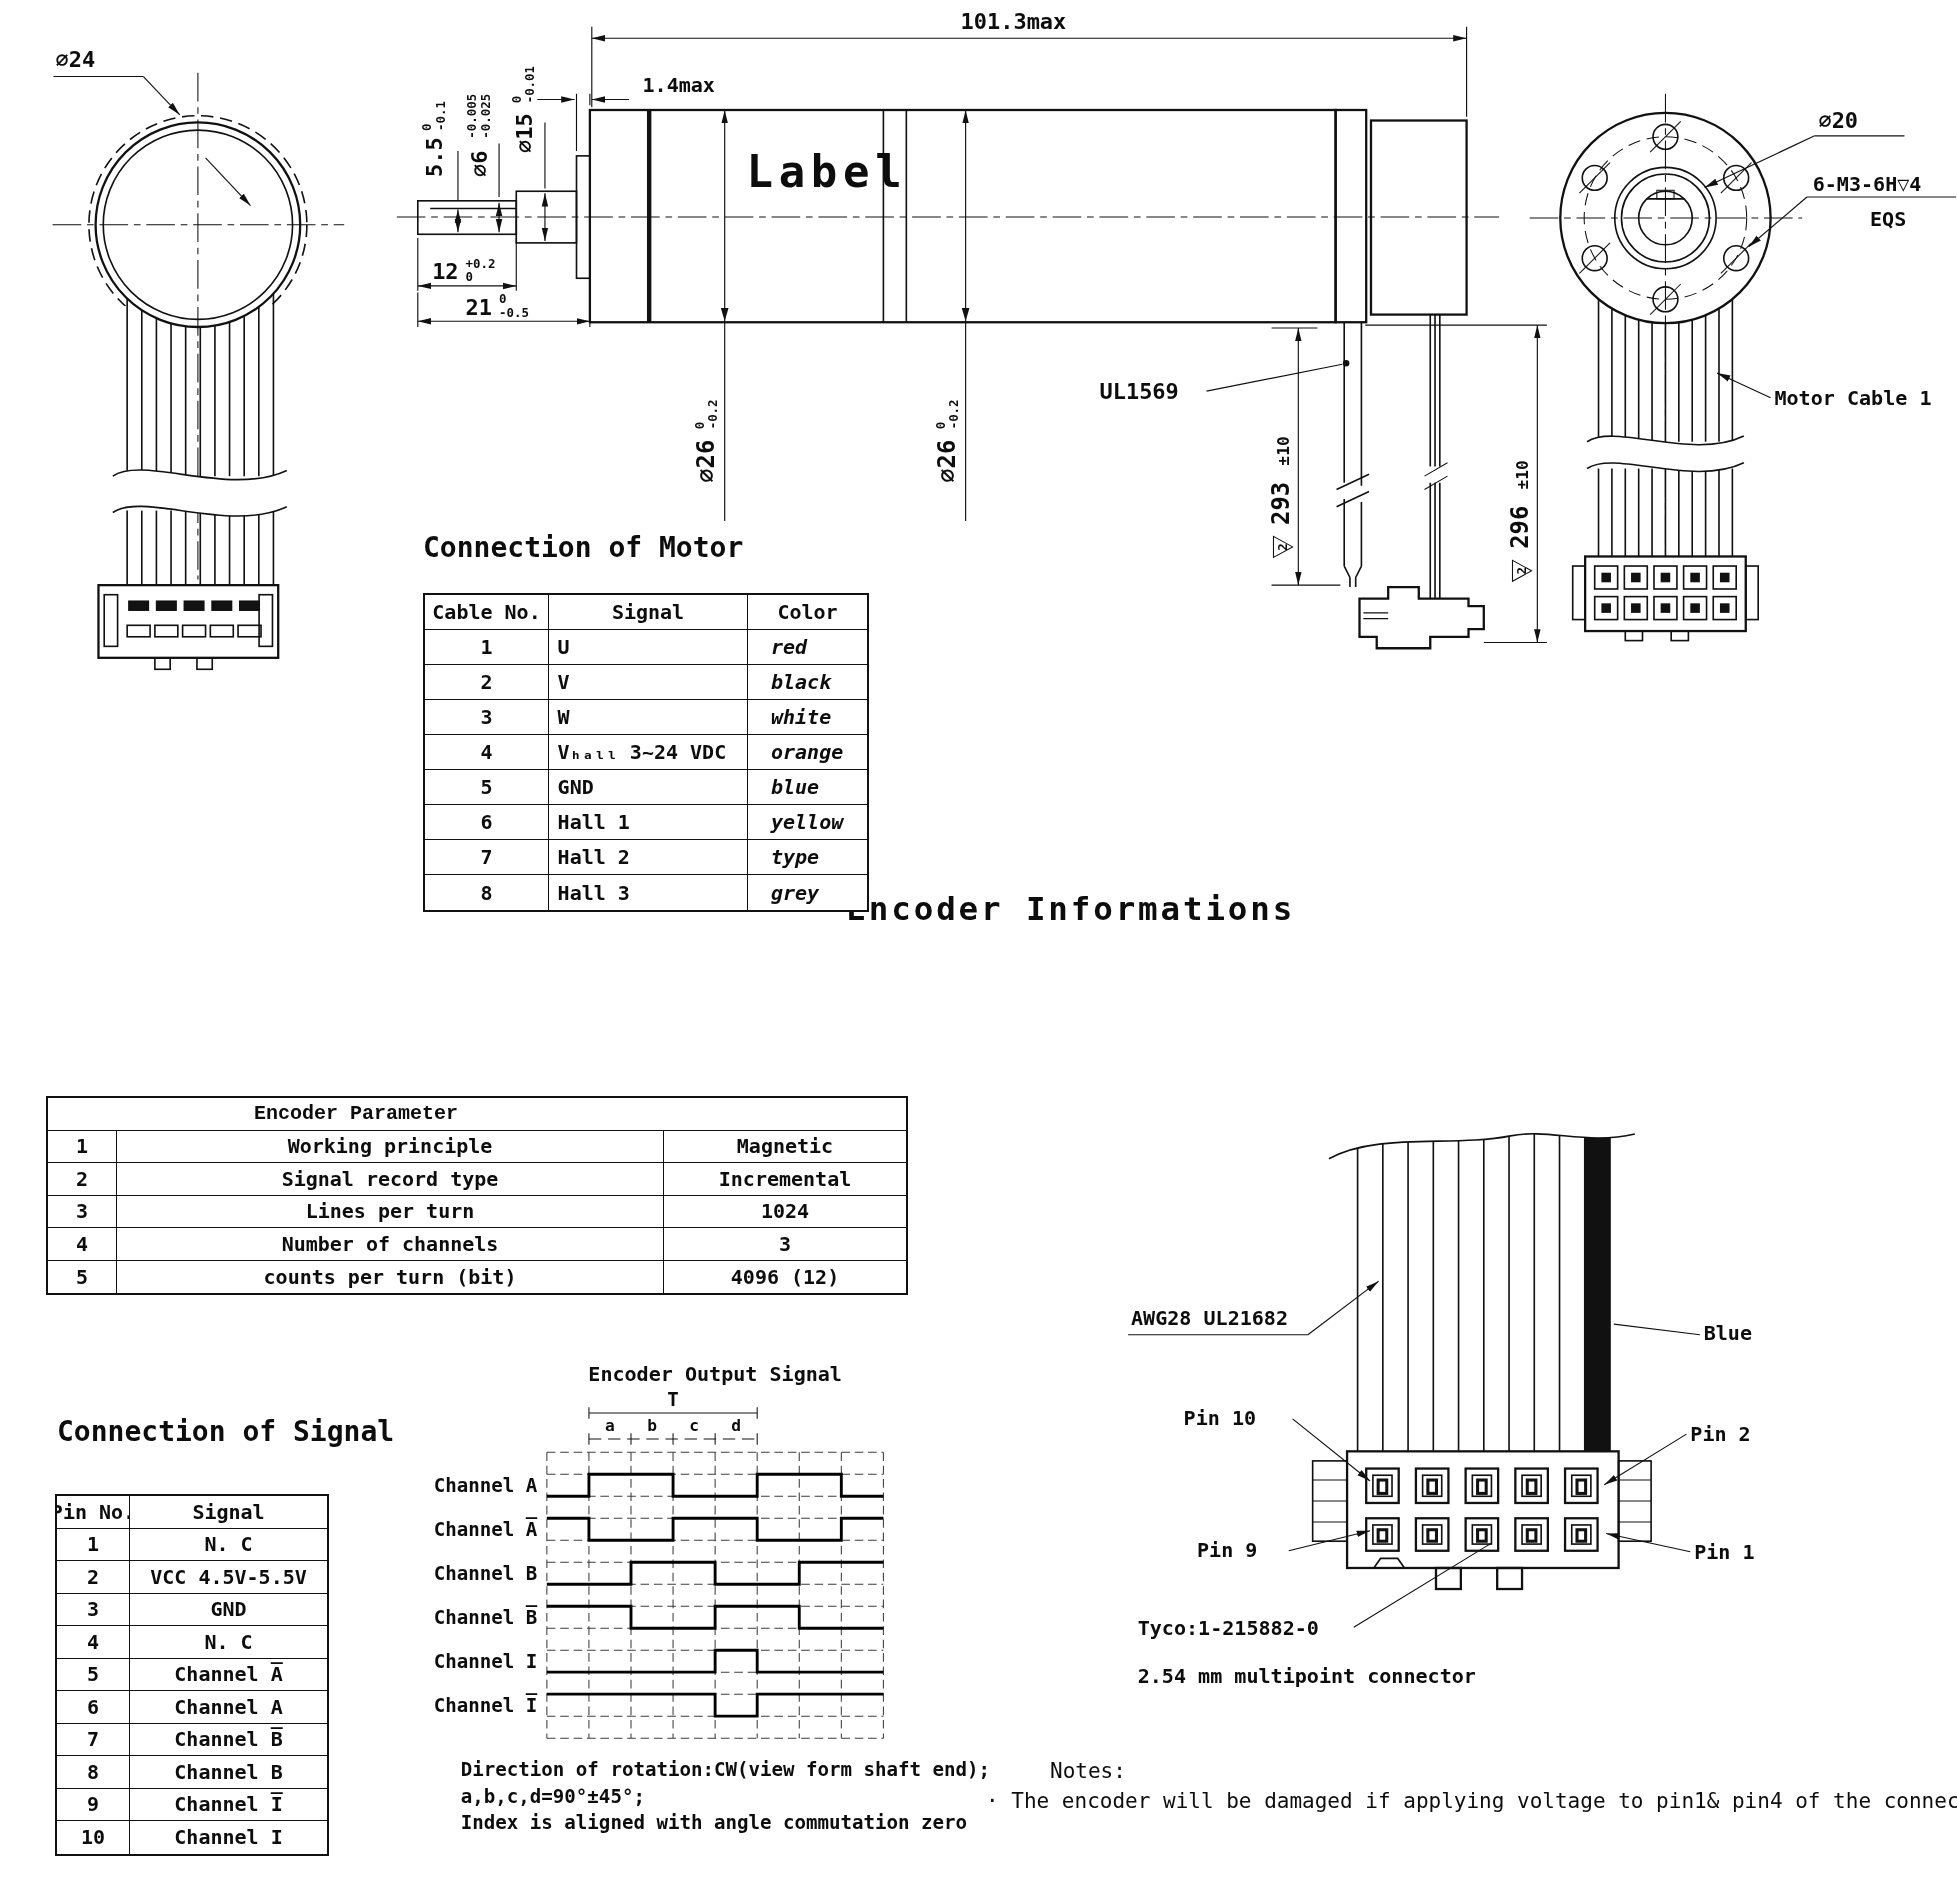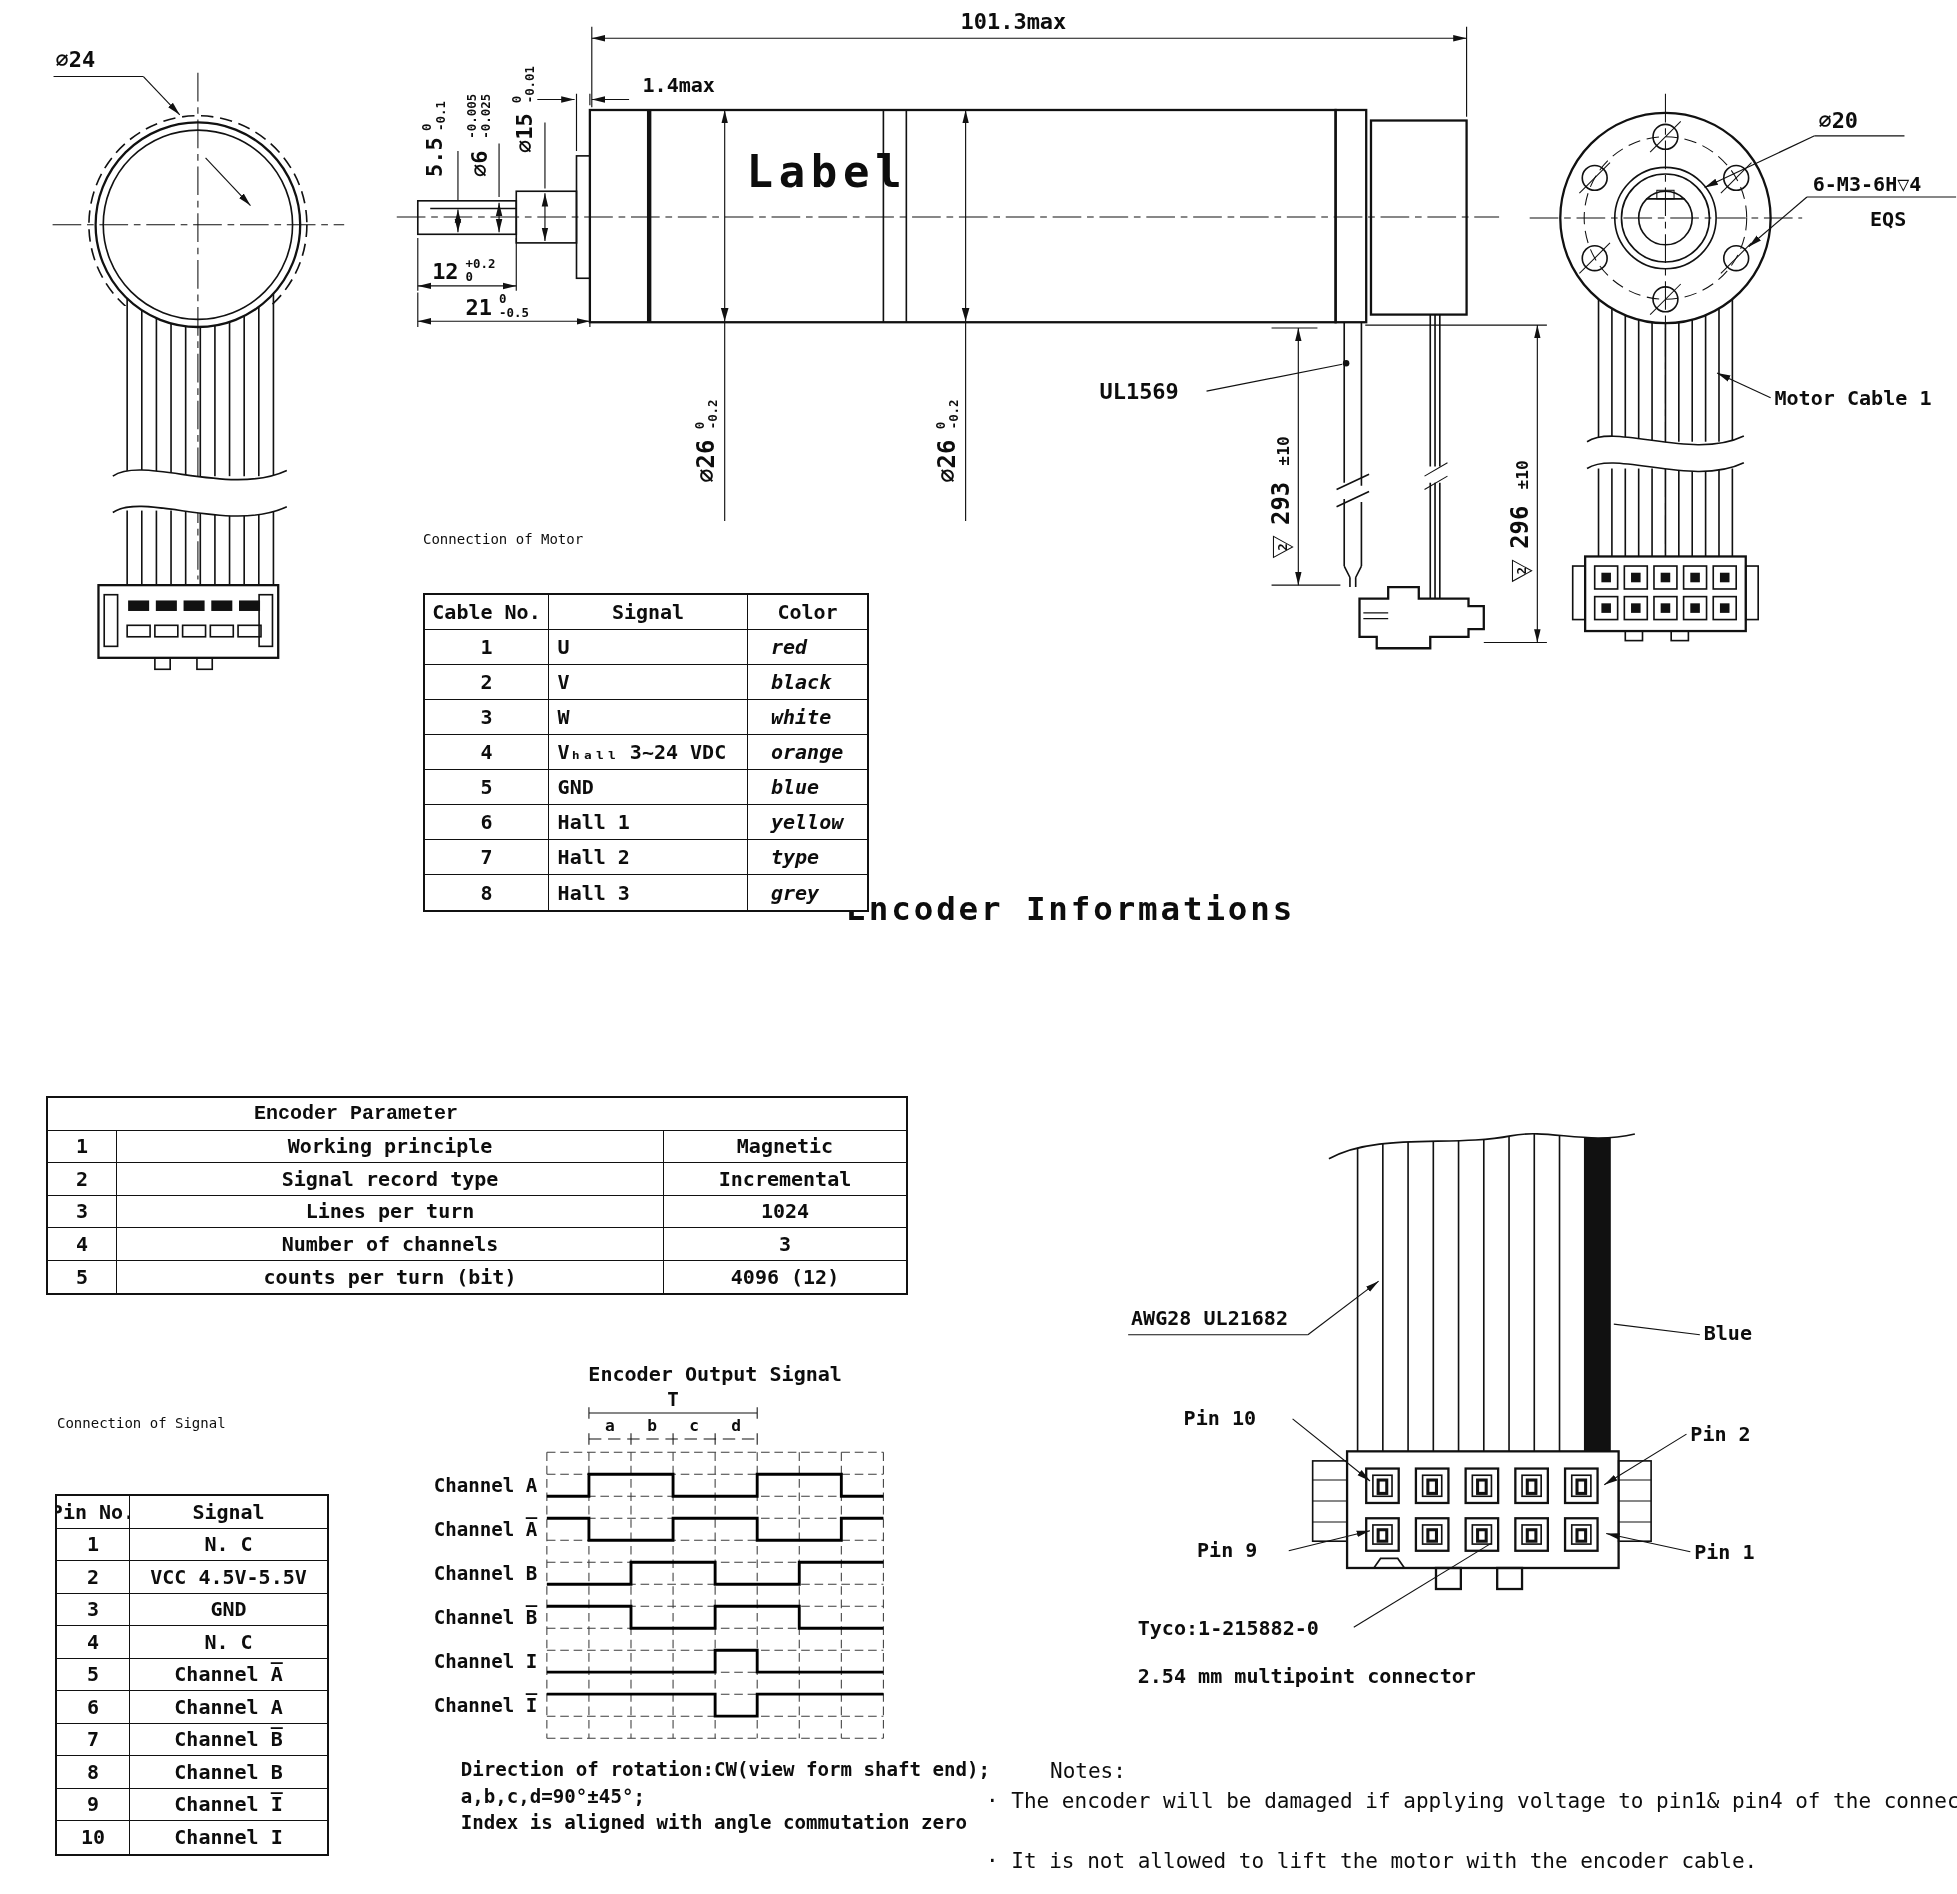--- a/index.html
+++ b/index.html
@@ -22,21 +22,21 @@
   .wmask{fill:#fff;stroke:none}
   .blk{fill:#111;stroke:none}
 
   
   text.cad{font-family:"DejaVu Sans Mono","DejaVu Sans",monospace;font-weight:bold;fill:#0d0d0d}
   .t13{font-size:13px}.t17{font-size:17px}.t20{font-size:20px}.t21{font-size:21px}
   .t23{font-size:23px}.t25{font-size:25px}.t34{font-size:34px;letter-spacing:3px}
   .t44{font-size:46px;letter-spacing:6px}
 
   
-  .tbl-title{position:absolute;font-size:14px;font-weight:normal;white-space:nowrap;}
+  .tbl-title{position:absolute;font-size:28px;font-weight:bold;white-space:nowrap;}
   .tbl{position:absolute;display:grid;border:2.1px solid #111;background:#fff;margin-top:33px;}
   .tr,.trs{display:contents;}
   .c{border-right:1.7px solid #111;border-bottom:1.7px solid #111;
      display:flex;align-items:center;justify-content:center;
      font-size:20px;font-weight:bold;white-space:nowrap;overflow:hidden;}
   .tr .c:last-child{border-right:none;}
   .trs .tr:last-child .c{border-bottom:none;}
   .cL{justify-content:flex-start;padding-left:8.6px;}
   .cP{justify-content:flex-start;padding-left:23px;font-style:italic;}
   .merge{grid-column:1/-1;border-right:none;font-family:Liberation Mono, monospace;}
@@ -571,16 +571,15 @@
       <div class="c">9</div>
       <div class="c">Channel I̅</div>
     </div><div class="tr">
       <div class="c">10</div>
       <div class="c">Channel I</div>
     </div></div>
 </div>
 
 <div class="note" style="left:1050px;top:1759px">Notes:</div>
 <div class="note note-item" style="left:986px;top:1789px">The encoder will be damaged if applying voltage to pin1&amp; pin4 of the connector.</div>
-<div class="note note-item" style="left:986px;top:1849px">It is not allowed to lift the motor with the encoder cable.</div>
 
 </div>
 
 
 </body></html>

